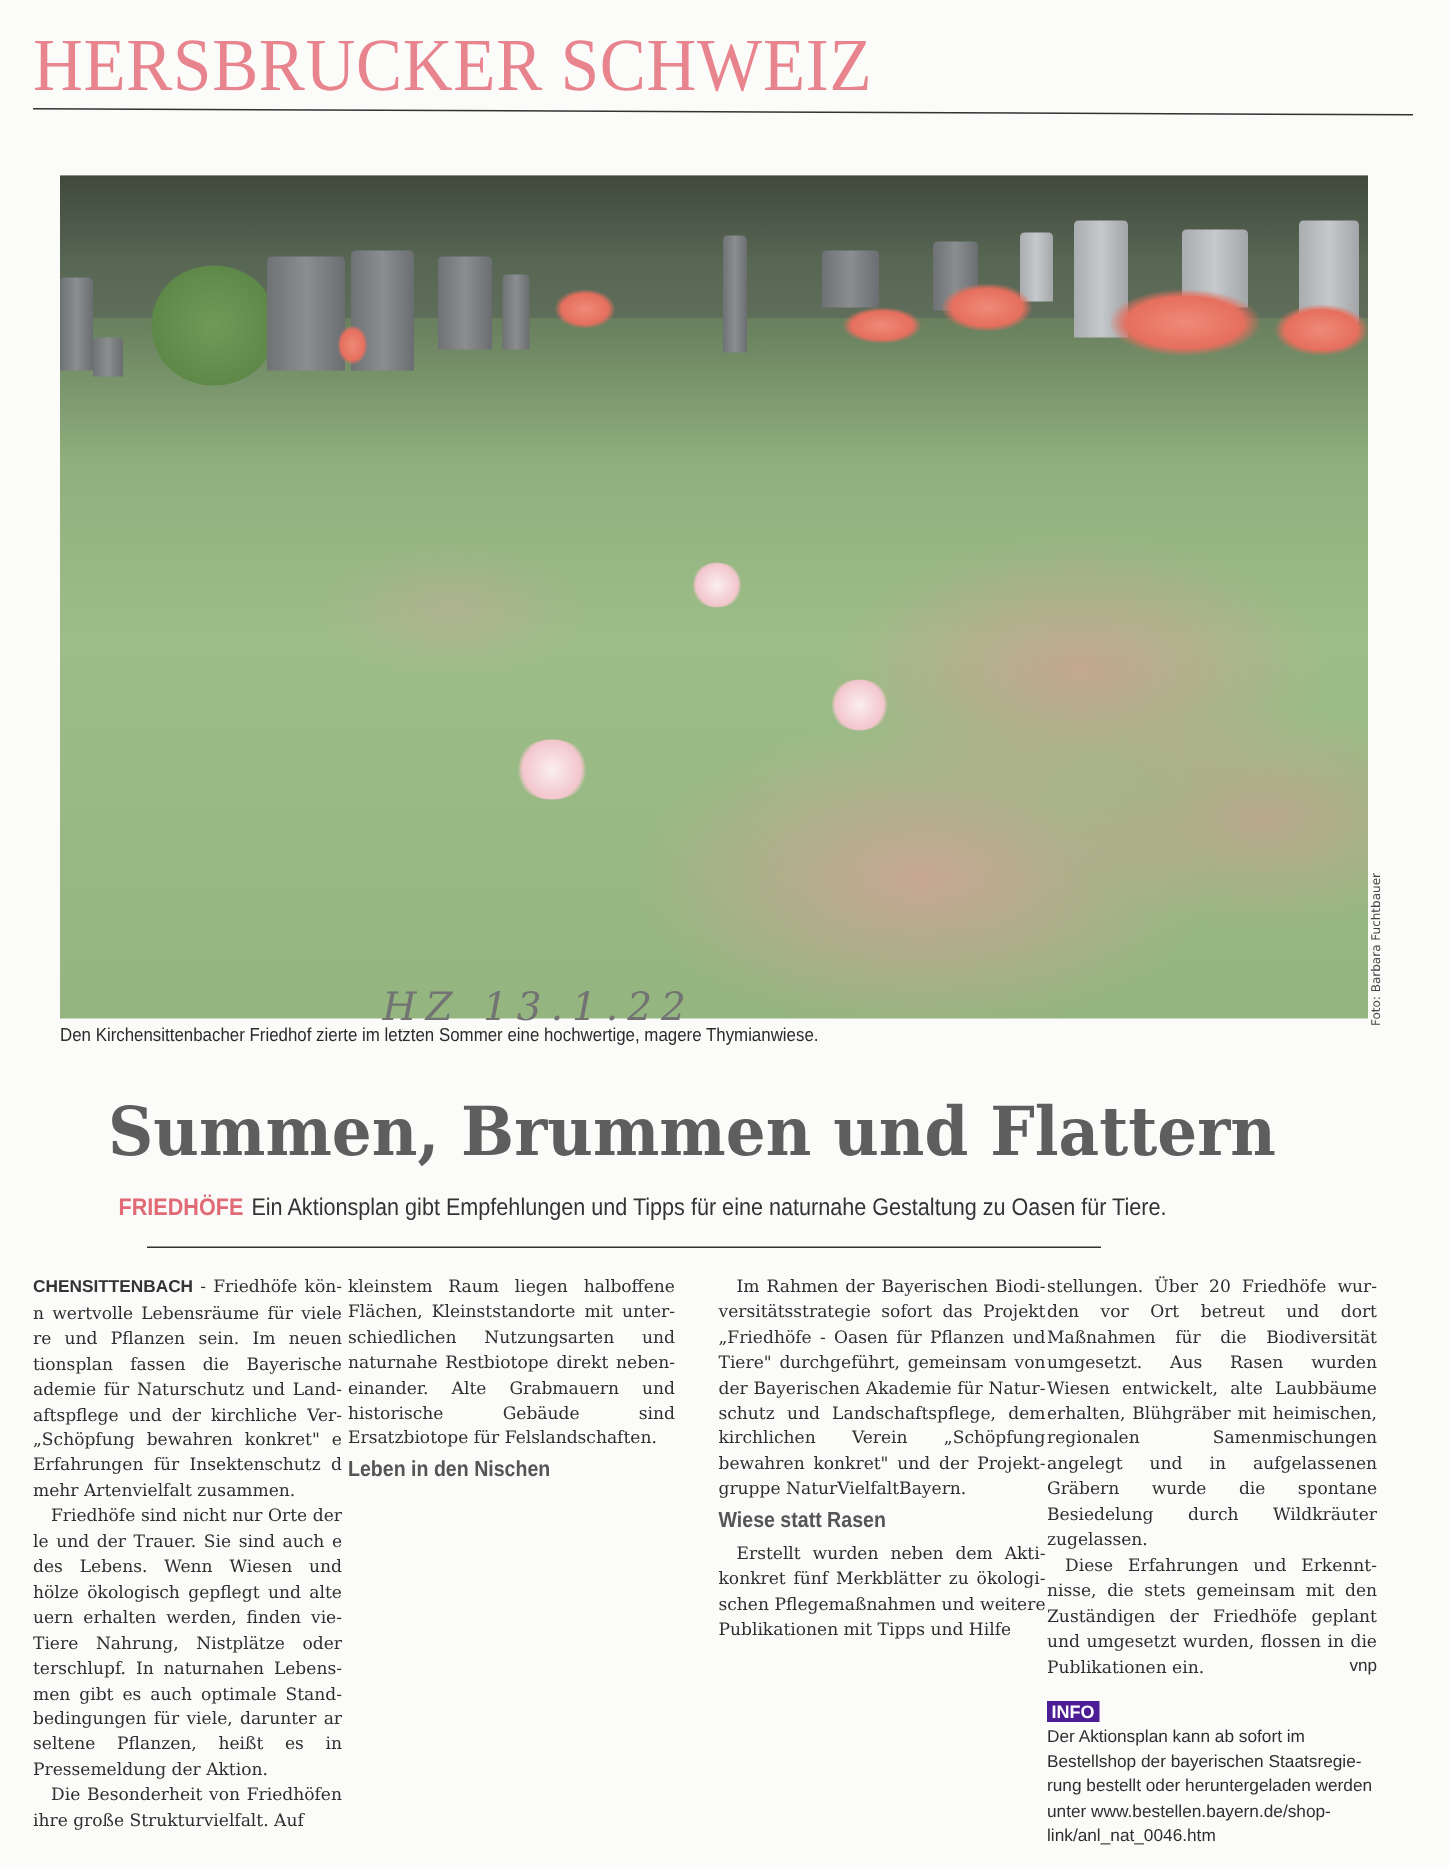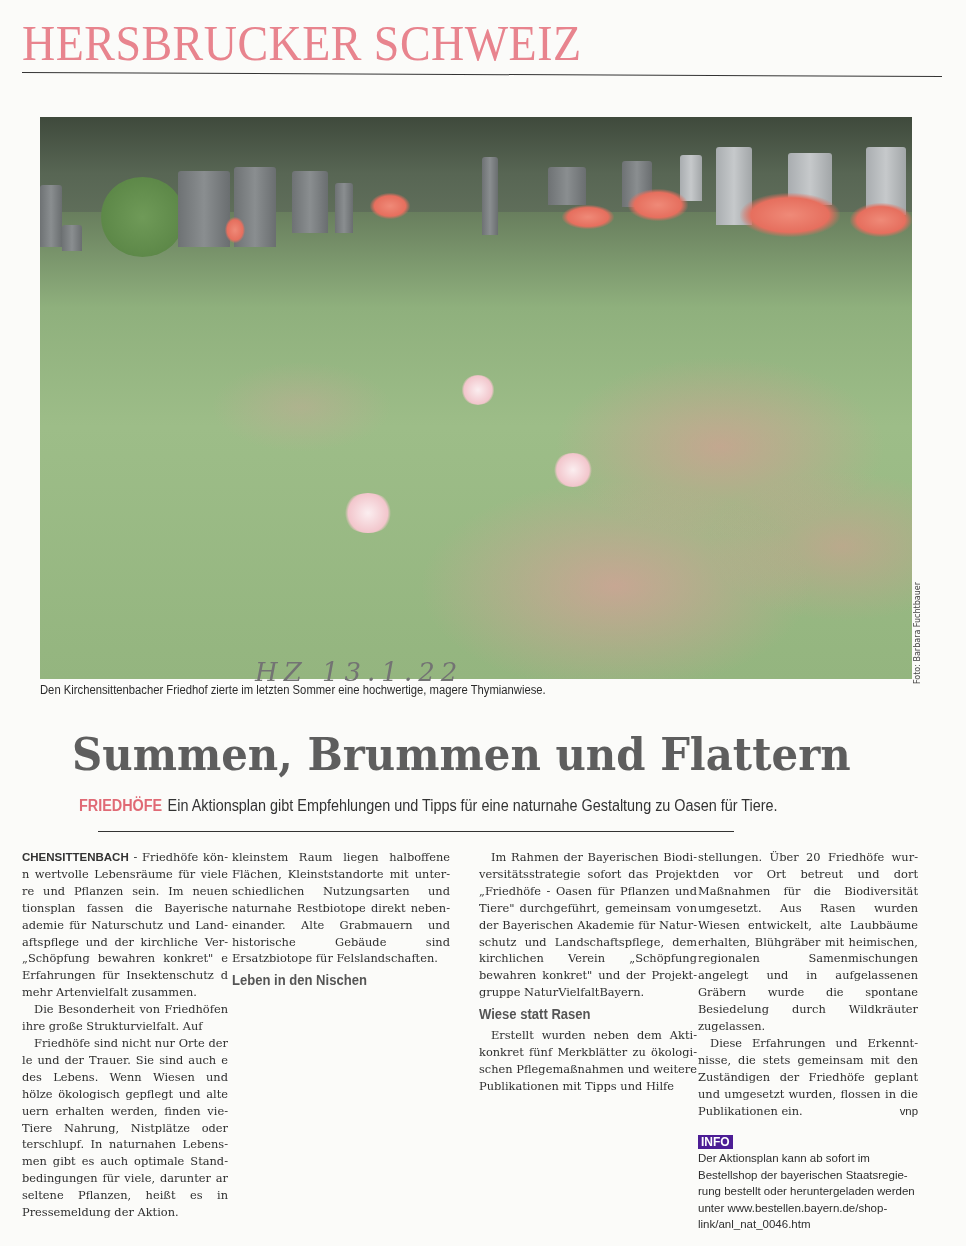--- a/index.html
+++ b/index.html
@@ -125,22 +125,22 @@
 <div class="handnote">HZ 13.1.22</div>
 
 <div class="headline">Summen, Brummen und Flattern</div>
 <div class="subline">
   <span class="kicker">FRIEDHÖFE</span><span>Ein Aktionsplan gibt Empfehlungen und Tipps für eine naturnahe Gestaltung zu Oasen für Tiere.</span>
 </div>
 <div class="rule-sub"></div>
 
 <div class="col col1">
   <p class="first"><span class="dateline">CHENSITTENBACH</span><span> - Friedhöfe kön­n wertvolle Lebensräume für viele re und Pflanzen sein. Im neuen tionsplan fassen die Bayerische ademie für Naturschutz und Land­aftspflege und der kirchliche Ver­ „Schöpfung bewahren konkret" e Erfahrungen für Insektenschutz d mehr Artenvielfalt zusammen.</span></p>
+  <p>Friedhöfe sind nicht nur Orte der le und der Trauer. Sie sind auch e des Lebens. Wenn Wiesen und hölze ökologisch gepflegt und alte uern erhalten werden, finden vie­ Tiere Nahrung, Nistplätze oder terschlupf. In naturnahen Lebens­men gibt es auch optimale Stand­bedingungen für viele, darunter ar seltene Pflanzen, heißt es in Pressemeldung der Aktion.</p>
   <p>Die Besonderheit von Friedhöfen ihre große Strukturvielfalt. Auf</p>
-  <p>Friedhöfe sind nicht nur Orte der le und der Trauer. Sie sind auch e des Lebens. Wenn Wiesen und hölze ökologisch gepflegt und alte uern erhalten werden, finden vie­ Tiere Nahrung, Nistplätze oder terschlupf. In naturnahen Lebens­men gibt es auch optimale Stand­bedingungen für viele, darunter ar seltene Pflanzen, heißt es in Pressemeldung der Aktion.</p>
 </div>
 
 <div class="col col2">
   <p class="first">kleinstem Raum liegen halboffene Flächen, Kleinststandorte mit unter­schiedlichen Nutzungsarten und naturnahe Restbiotope direkt neben­einander. Alte Grabmauern und histo­rische Gebäude sind Ersatzbiotope für Felslandschaften.</p>
   <h3>Leben in den Nischen</h3>
 </div>
 
 <div class="col col3">
   <p>Im Rahmen der Bayerischen Biodi­versitätsstrategie sofort das Projekt „Friedhöfe - Oasen für Pflanzen und Tiere" durchgeführt, gemeinsam von der Bayerischen Akademie für Natur­schutz und Landschaftspflege, dem kirchlichen Verein „Schöpfung bewahren konkret" und der Projekt­gruppe NaturVielfaltBayern.</p>
   <h3>Wiese statt Rasen</h3>

